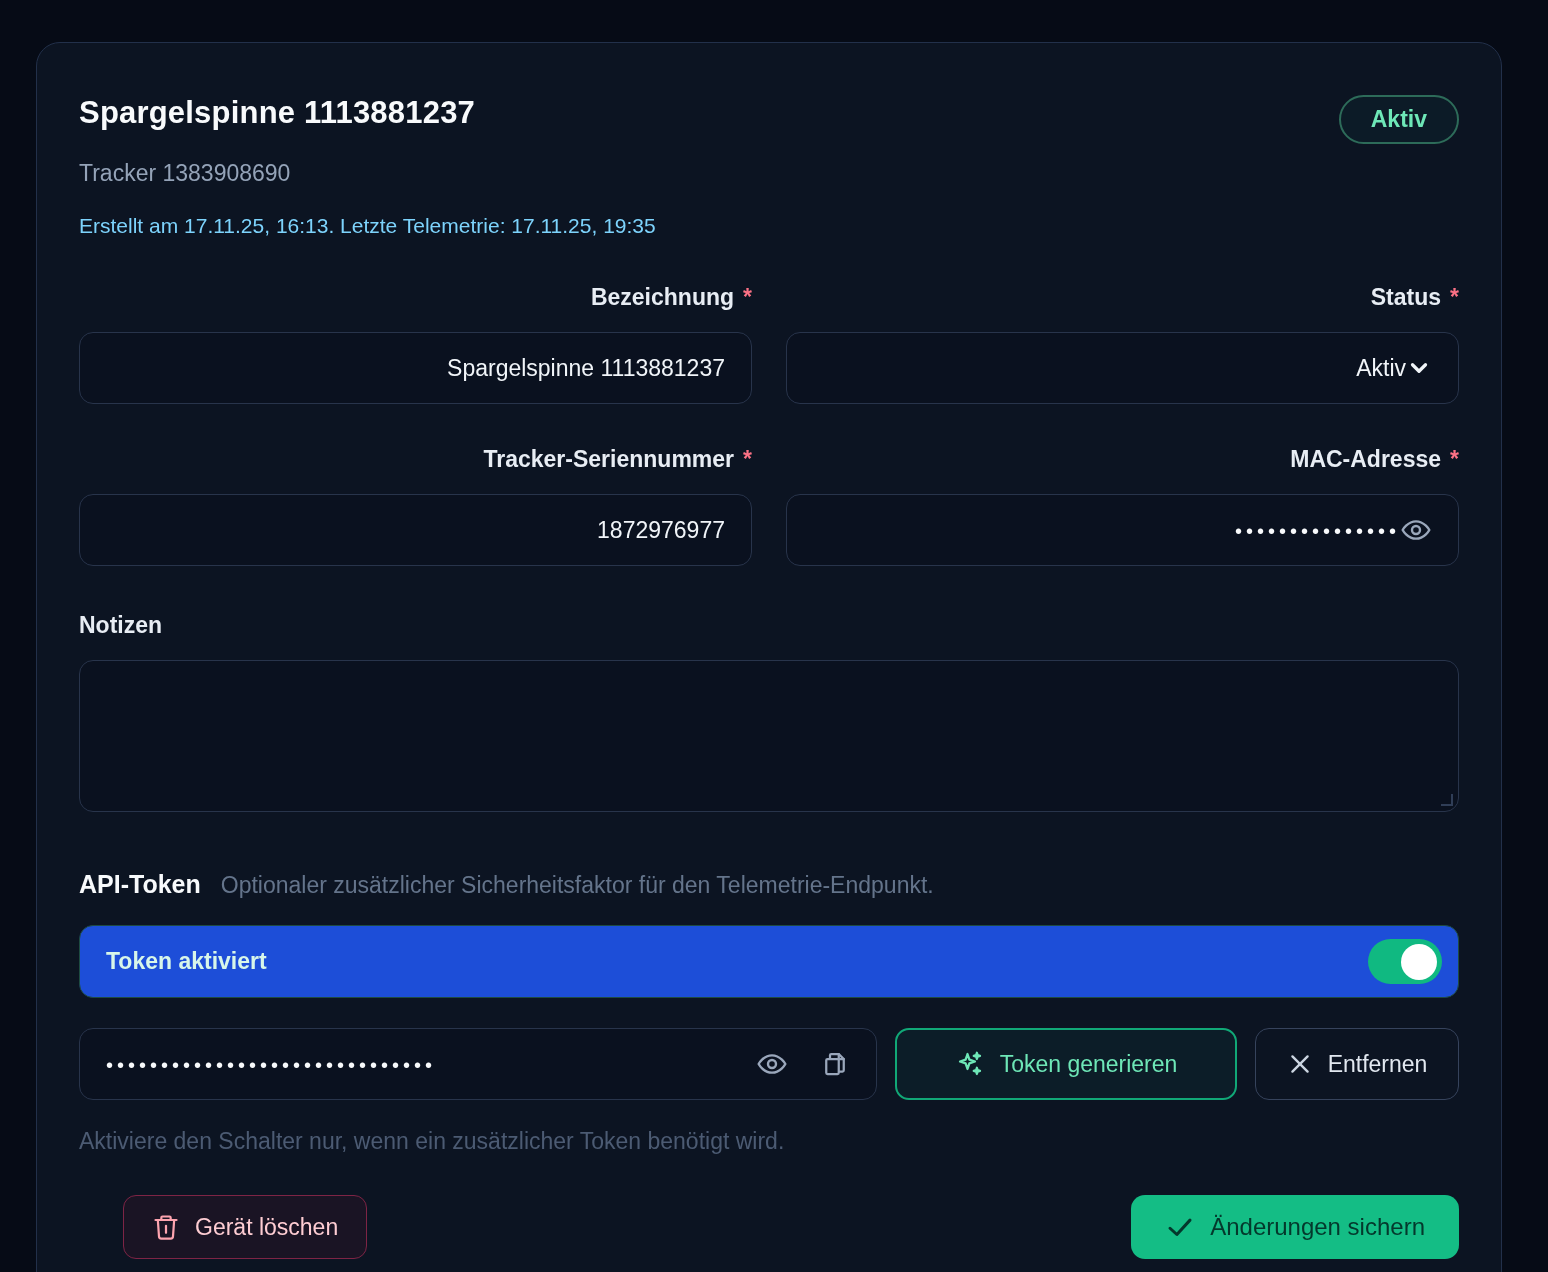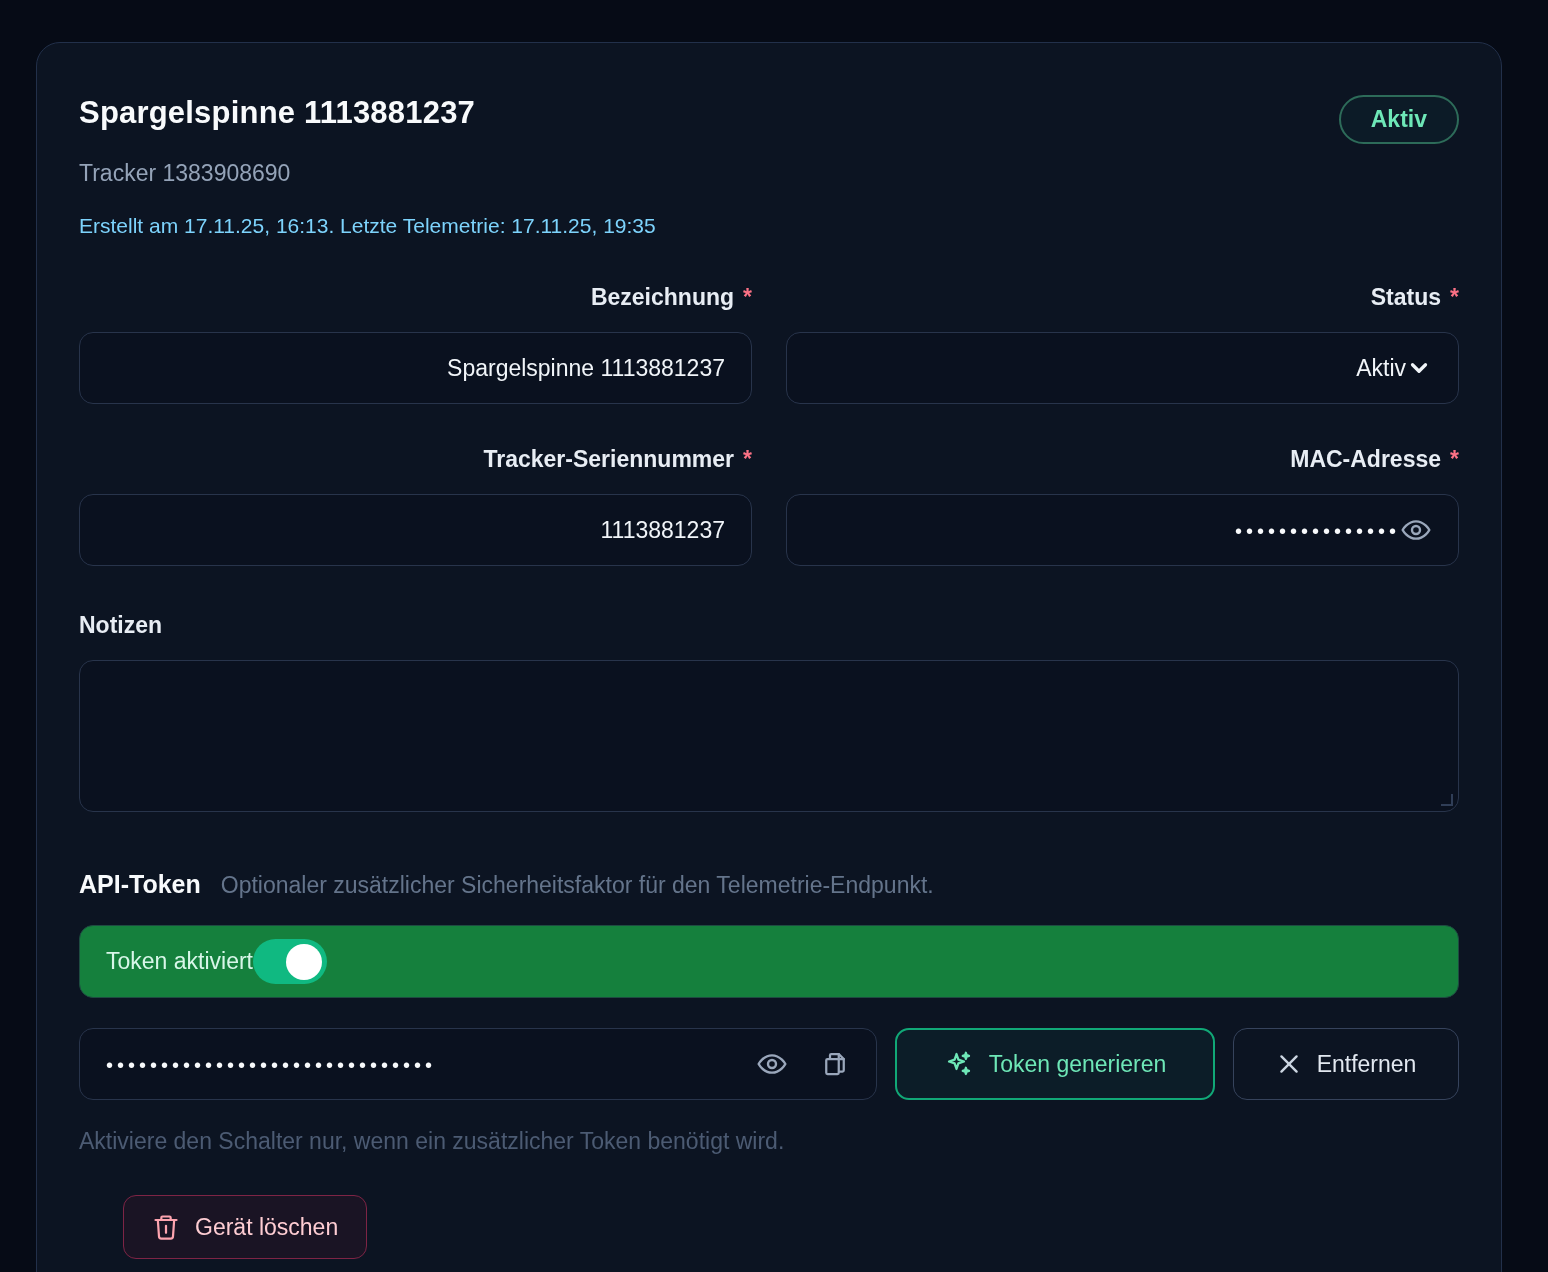--- a/index.html
+++ b/index.html
@@ -50,41 +50,42 @@
   .resize-grip { position:absolute; right:5px; bottom:5px; width:12px; height:12px;
     border-right:2px solid #3a4a66; border-bottom:2px solid #3a4a66; opacity:.8; }
   .notizen-block { margin-top:46px; }
 
   
   .token-head { margin-top:58px; display:flex; align-items:baseline; gap:20px; }
   .token-title { font-size:25px; font-weight:bold; color:#f8fafc; }
   .token-desc { font-size:23px; color:#64748b; }
   .toggle-row {
     margin-top:26px; height:73px;
-    background:#15803d; border:1.5px solid #1e4b41; border-radius:14px;
-    display:flex; align-items:center; 
+    background:#1d4ed8; border:1.5px solid #1e4b41; border-radius:14px;
+    display:flex; align-items:center; justify-content:space-between;
     padding:0 16px 0 26px;
+    font-weight:bold;
   }
   .toggle-label { font-size:23px; color:#d8f6e9; }
   .switch { width:74px; height:45px; background:#10b981; border-radius:9999px; position:relative; cursor:pointer; }
   .switch .knob { position:absolute; top:4.5px; right:5px; width:36px; height:36px; background:#ffffff; border-radius:50%; }
 
   .token-row { margin-top:30px; display:flex; gap:18px; }
   .token-input { width:798px; flex:none; }
   .icon-btn { background:none; border:none; cursor:pointer; padding:0; display:flex; align-items:center; }
   .token-icons { display:flex; gap:32px; align-items:center; }
 
   .btn { display:flex; align-items:center; justify-content:center; gap:15px; cursor:pointer;
          border-radius:14px; font-family:"Liberation Sans", sans-serif; font-weight:normal; }
   .btn-generate {
     flex:1; height:72px; font-size:23px; color:#6ee7b7;
     background:rgba(16,185,129,.06); border:2px solid #11a877;
   }
   .btn-remove {
-    width:226px; height:72px; font-size:23px; color:#e2e8f0;
+    width:204px; height:72px; font-size:23px; color:#e2e8f0;
     background:transparent; border:1.5px solid #36435c;
   }
   .hint { margin-top:28px; font-size:23px; color:#4c5b73; }
 
   .actions-row { margin-top:40px; display:flex; justify-content:space-between; align-items:center;padding-left:44px; }
   .btn-delete {
     height:64px; padding:0 28px; font-size:23px; color:#fecdd3;
     background:rgba(190,24,60,.08); border:1.5px solid #7e2445; border-radius:13px;
   }
   .btn-save {
@@ -128,21 +129,21 @@
             </svg>
         </span>
       </div>
     </div>
 
     <div>
       <div class="field-label">
         <span>Tracker-Seriennummer</span><span class="req">*</span>
       </div>
       <div class="control">
-        <span class="grow">1113881237</span>
+        <span class="grow">1872976977</span>
       </div>
     </div>
 
     <div>
       <div class="field-label">
         <span>MAC-Adresse</span><span class="req">*</span>
       </div>
       <div class="control">
         <span class="grow dots">•••••••••••••••</span>
         <button class="icon-btn">
@@ -229,15 +230,23 @@
       <span>
         <svg width="28" height="28" viewBox="0 0 24 24" fill="none" stroke="#fda4af" stroke-width="1.9" stroke-linecap="round" stroke-linejoin="round">
             <path d="M3 6h18"></path>
             <path d="M8 6V4a1 1 0 0 1 1-1h6a1 1 0 0 1 1 1v2"></path>
             <path d="M19 6l-1 14a2 2 0 0 1-2 2H8a2 2 0 0 1-2-2L5 6"></path>
             <line x1="12" y1="11" x2="12" y2="17"></line>
           </svg>
       </span>
       <span>Gerät löschen</span>
     </button>
+    <button class="btn btn-save">
+      <span>
+        <svg width="30" height="30" viewBox="0 0 24 24" fill="none" stroke="#04382c" stroke-width="2.4" stroke-linecap="round" stroke-linejoin="round">
+            <polyline points="4 13 9.5 18 20 6.5"></polyline>
+          </svg>
+      </span>
+      <span>Änderungen sichern</span>
+    </button>
   </div>
 
 </div>
 
 </body></html>

